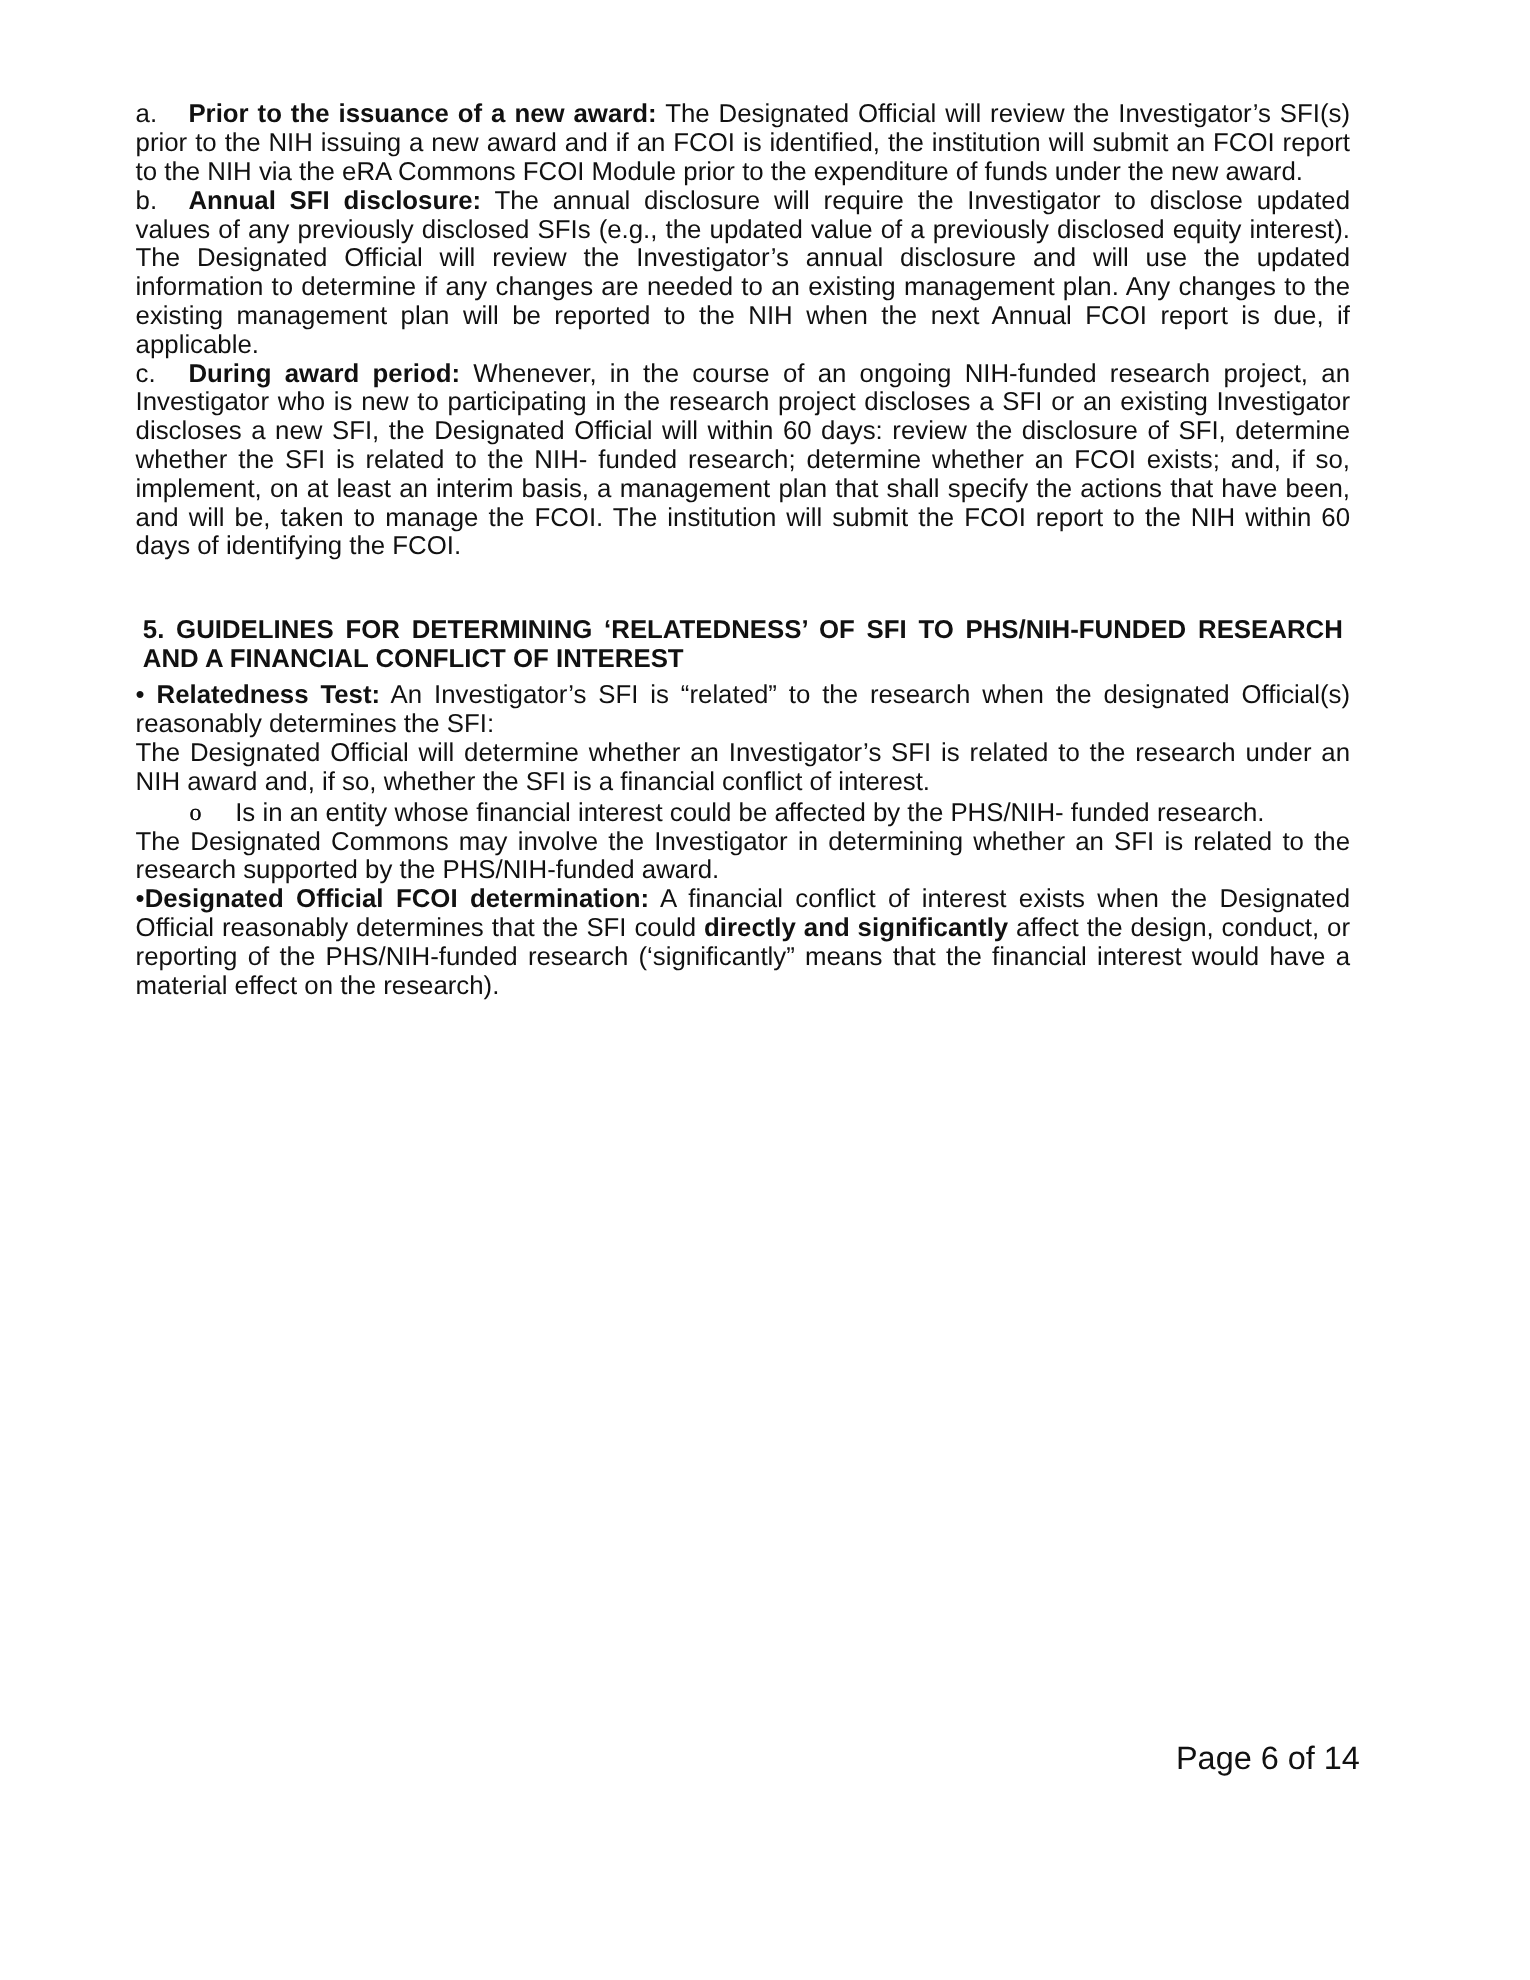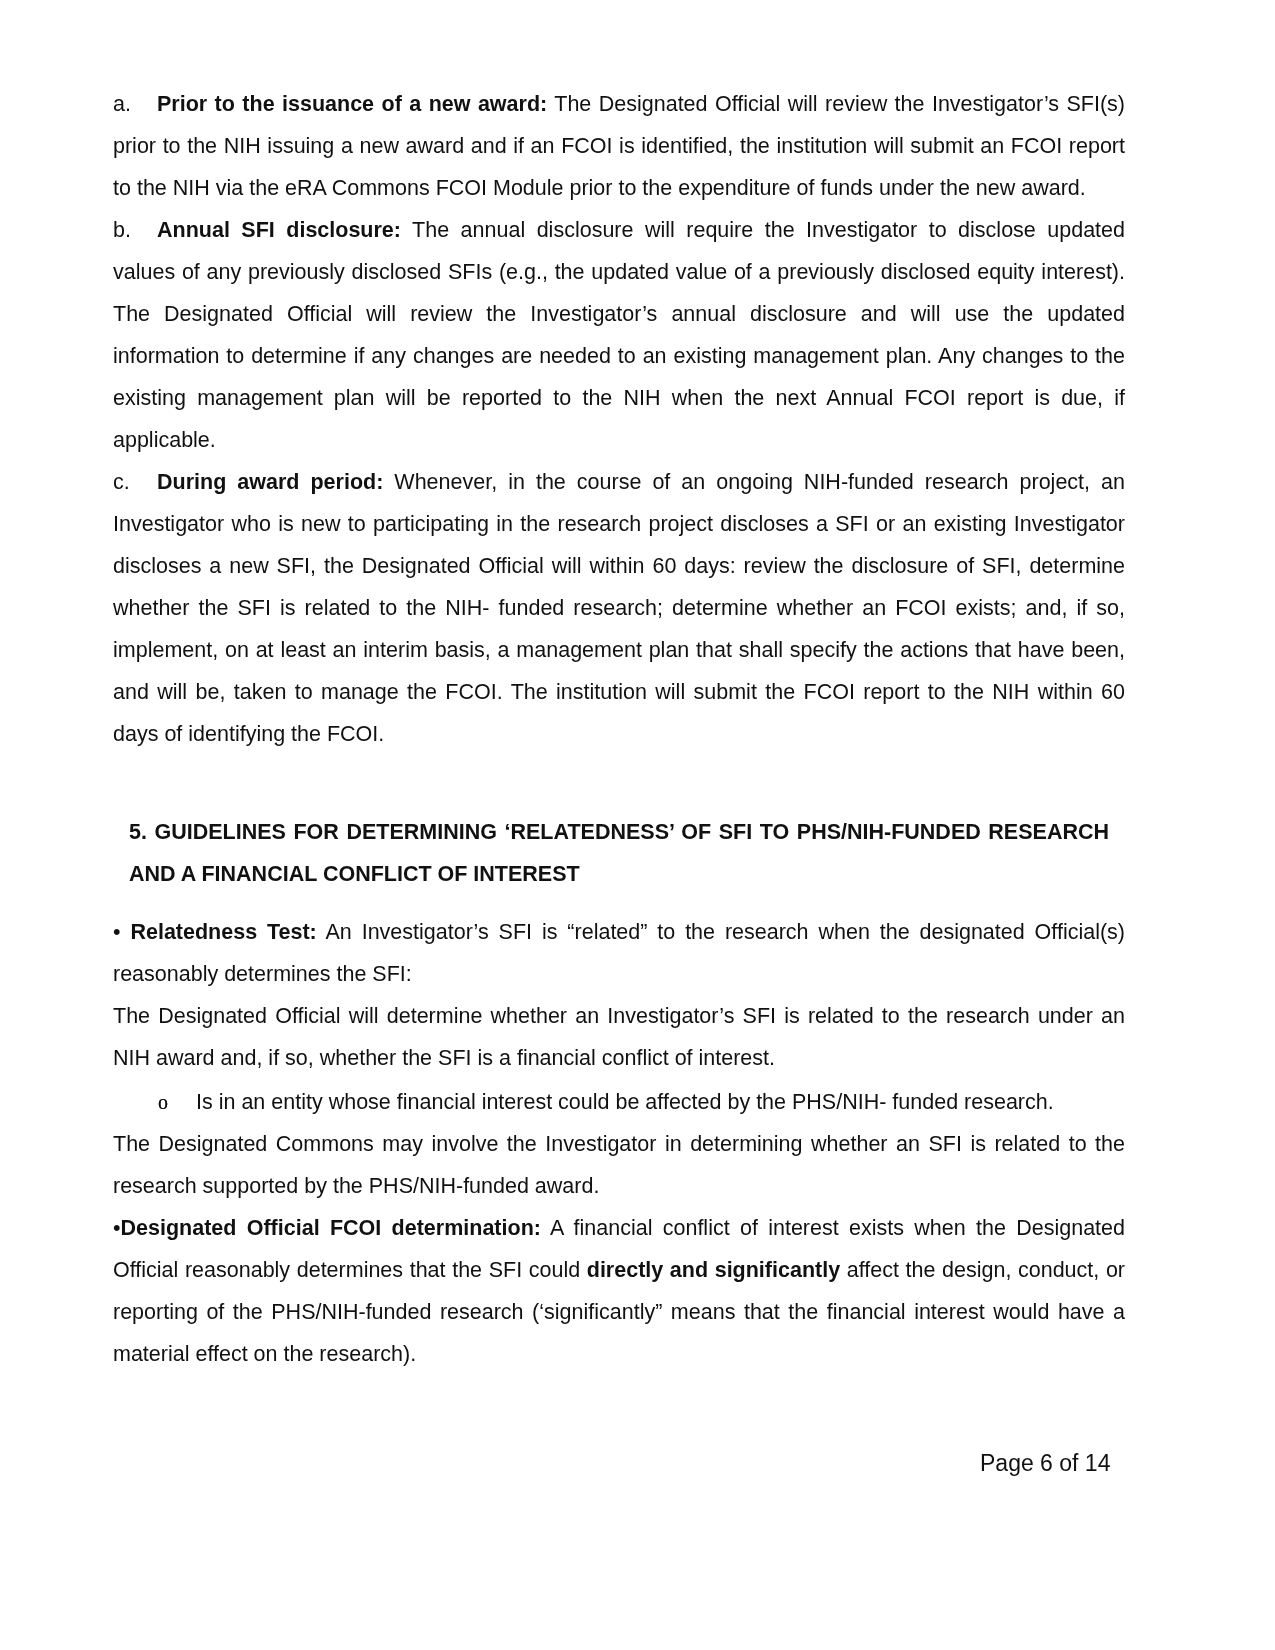--- a/index.html
+++ b/index.html
@@ -1,31 +1,31 @@
 <!DOCTYPE html>
 <html><head>
 <meta charset="utf-8">
 <style>
   html, body { margin: 0; padding: 0; background: #ffffff; }
   body { width: 1275px; height: 1650px; position: relative; overflow: hidden; }
   .page {
     position: absolute; left: 113px; top: 83px; width: 1012px;
     font-family: "Liberation Sans", sans-serif;
-    font-size: 21.5px; line-height: 42px; color: #111111;
+    font-size: 21.5px; line-height: 24px; color: #111111;
   }
   .para { margin: 0; text-align: justify; }
   .lbl { display: inline-block; width: 44px; }
   b { font-weight: bold; }
   .gap { height: 39.6px; }
-  .heading { font-weight: bold; text-align: justify; text-align-last: left; margin: 16px; }
+  .heading { font-weight: bold; text-align: justify; text-align-last: left; margin: 6px; }
   .sub { position: relative; padding-left: 83px; margin: 2px 0 0 0; }
   .sub .o { position: absolute; left: 45px; font-family: "Liberation Serif", serif; font-size: 20px; }
   .footer {
     position: absolute; left: 980px; top: 1450px;
-    font-family: "Liberation Sans", sans-serif; font-size: 23px; color: #111111;
+    font-family: "Liberation Sans", sans-serif; font-size: 27px; color: #111111;
   }
 </style>
 </head>
 <body>
 
 <div class="page">
 
   <p class="para"><span class="lbl">a.</span><b>Prior to the issuance of a new award:</b><span> The Designated Official will review the Investigator’s SFI(s) prior to the NIH issuing a new award and if an FCOI is identified, the institution will submit an FCOI report to the NIH via the eRA Commons FCOI Module prior to the expenditure of funds under the new award.</span></p>
 
   <p class="para"><span class="lbl">b.</span><b>Annual SFI disclosure:</b><span> The annual disclosure will require the Investigator to disclose updated values of any previously disclosed SFIs (e.g., the updated value of a previously disclosed equity interest). The Designated Official will review the Investigator’s annual disclosure and will use the updated information to determine if any changes are needed to an existing management plan. Any changes to the existing management plan will be reported to the NIH when the next Annual FCOI report is due, if applicable.</span></p>

